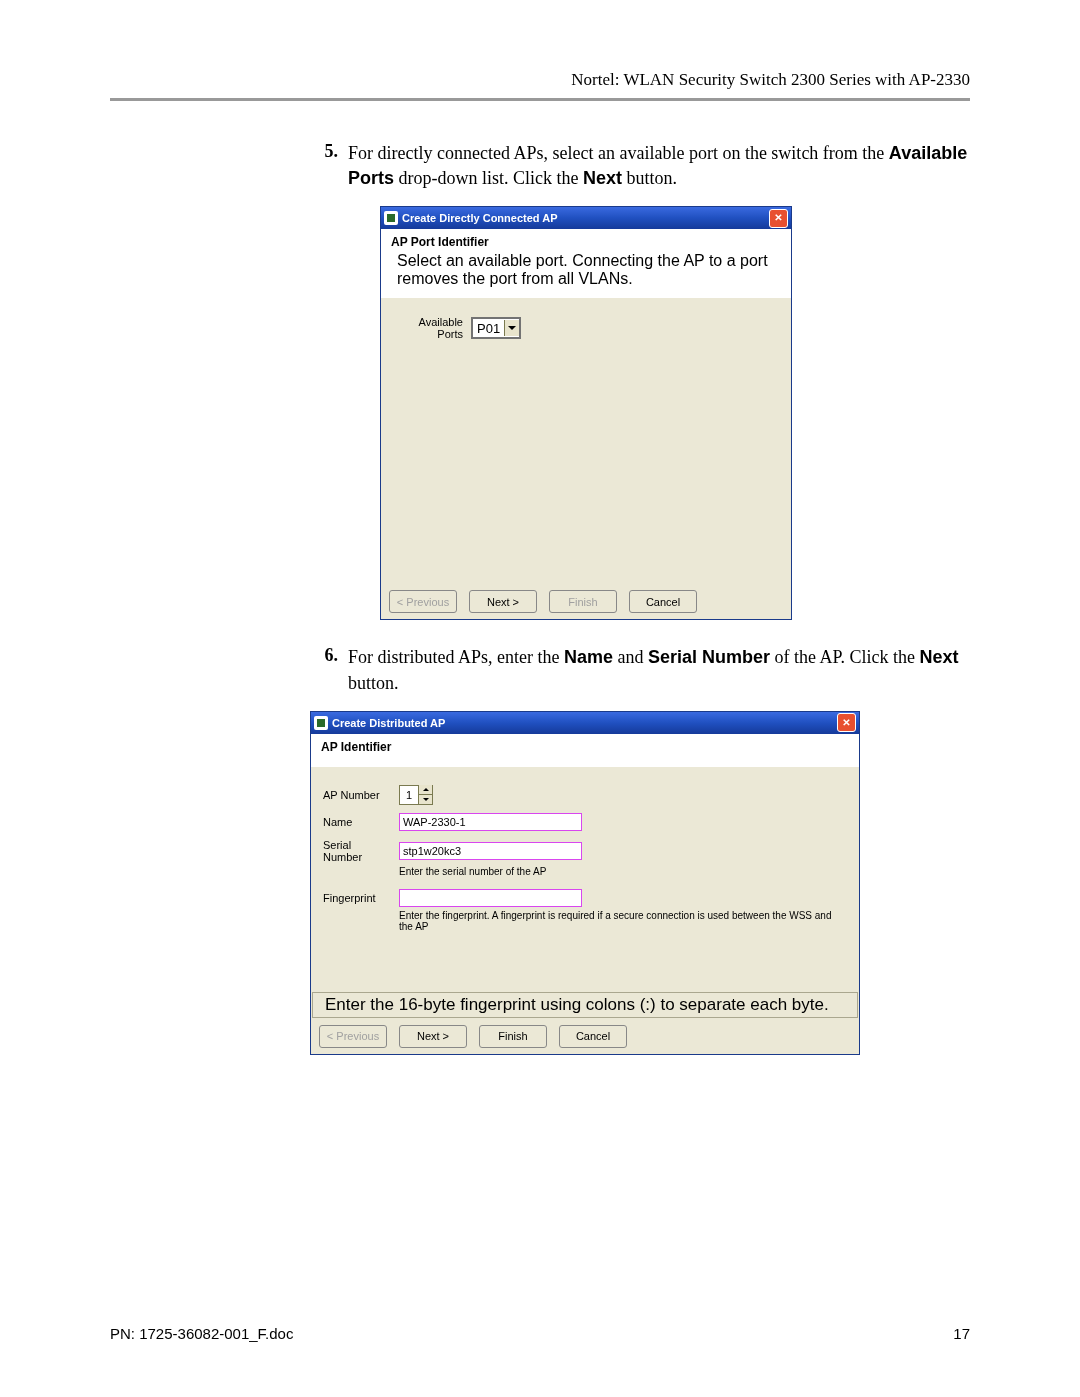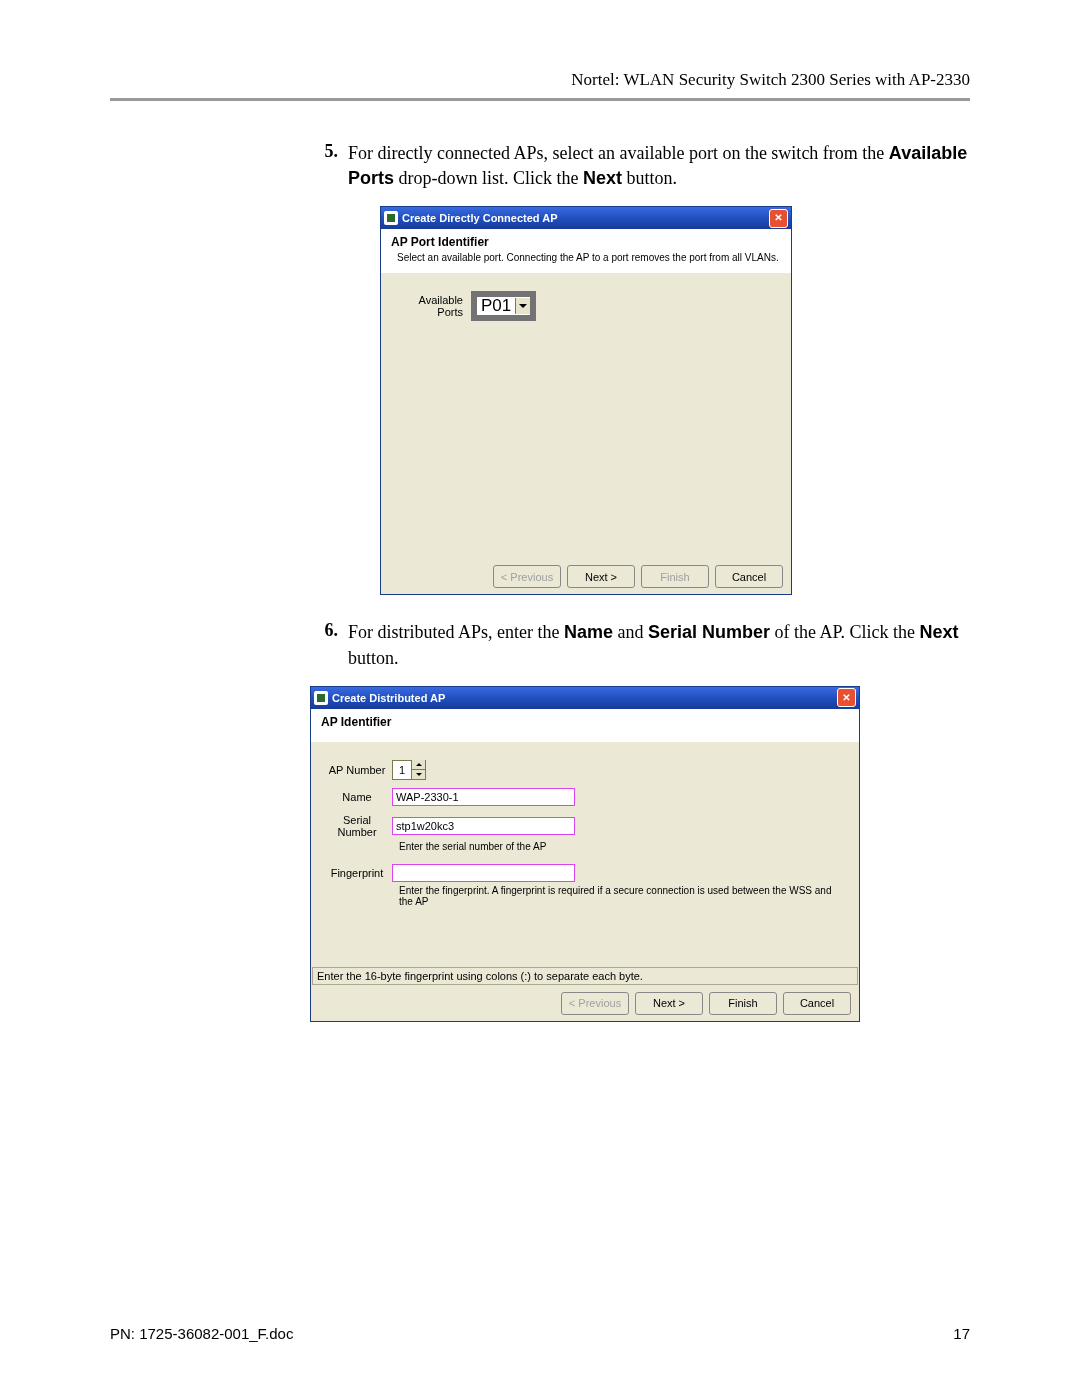--- a/index.html
+++ b/index.html
@@ -102,39 +102,39 @@
     background: #fff;
     padding: 6px 10px 10px 10px;
   }
   .dialog-header h3 {
     margin: 0 0 3px 0;
     font-size: 12px;
     font-weight: bold;
   }
   .dialog-header p {
     margin: 0;
-    font-size: 10px;
+    font-size: 16px;
     padding-left: 6px;
   }
   .dialog-body {
     background: #ebe8d6;
     font-size: 11px;
   }
   .body1 { height: 250px; padding: 18px 12px; }
   .body2 { padding: 18px 12px 8px 12px; }
   .form-row { display: flex; align-items: center; margin-bottom: 8px; }
   .form-label { width: 70px; text-align: right; margin-right: 8px; font-size: 11px; }
-  .form-label2 { width: 68px; text-align: center; margin-right: 1px; font-size: 11px; }
+  .form-label2 { width: 68px; text-align: left; margin-right: 8px; font-size: 11px; }
   .dropdown {
-    border: 6px solid #737373;
+    border: 2px solid #737373;
     background: #fff;
     height: 18px;
     display: inline-flex;
     align-items: center;
-    font-size: 17px;
+    font-size: 13px;
   }
   .dropdown-text { padding: 0 4px; }
   .dropdown-btn {
     width: 14px;
     height: 16px;
     background: #e8e4cc;
     border-left: 1px solid #7a7a50;
     display: flex;
     align-items: center;
     justify-content: center;
@@ -187,30 +187,29 @@
   }
   .field-help {
     font-size: 10px;
     margin-left: 76px;
     margin-top: -5px;
     margin-bottom: 12px;
   }
   .status-bar {
     background: #ebe8d6;
     border: 1px solid #aaa78f;
-    font-size: 11px;
-    padding: 2px 4px;
+    font-size: 17px;
+    padding: 2px 12px;
     margin: 60px -11px -7px -11px;
   }
   .button-bar {
     background: #ebe8d6;
     padding: 6px 8px;
     display: flex;
-    justify-content: flex-end;
-    gap: 6px;
+    gap: 12px;
   }
   .btn {
     width: 66px;
     height: 21px;
     font-size: 11px;
     border: 1px solid #888;
     background: #ebe8d6;
     border-radius: 3px;
     display: flex;
     align-items: center;

